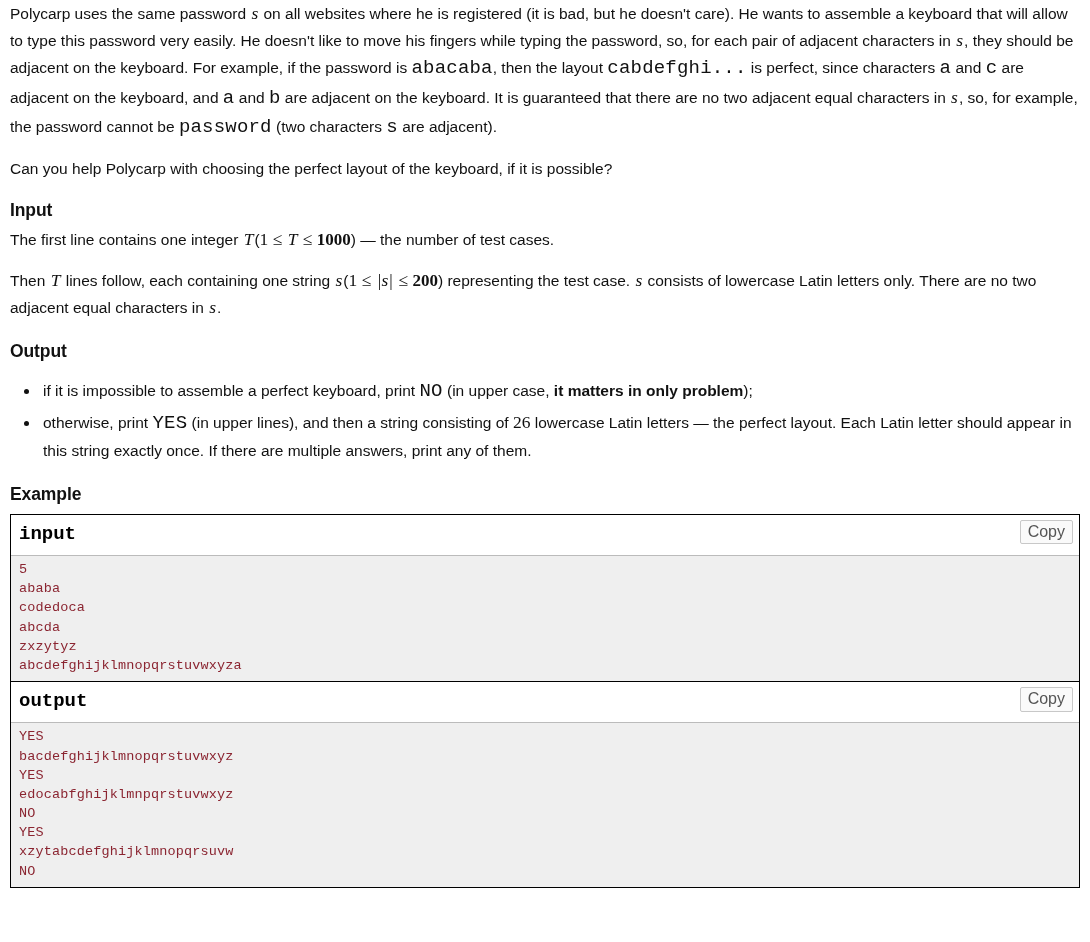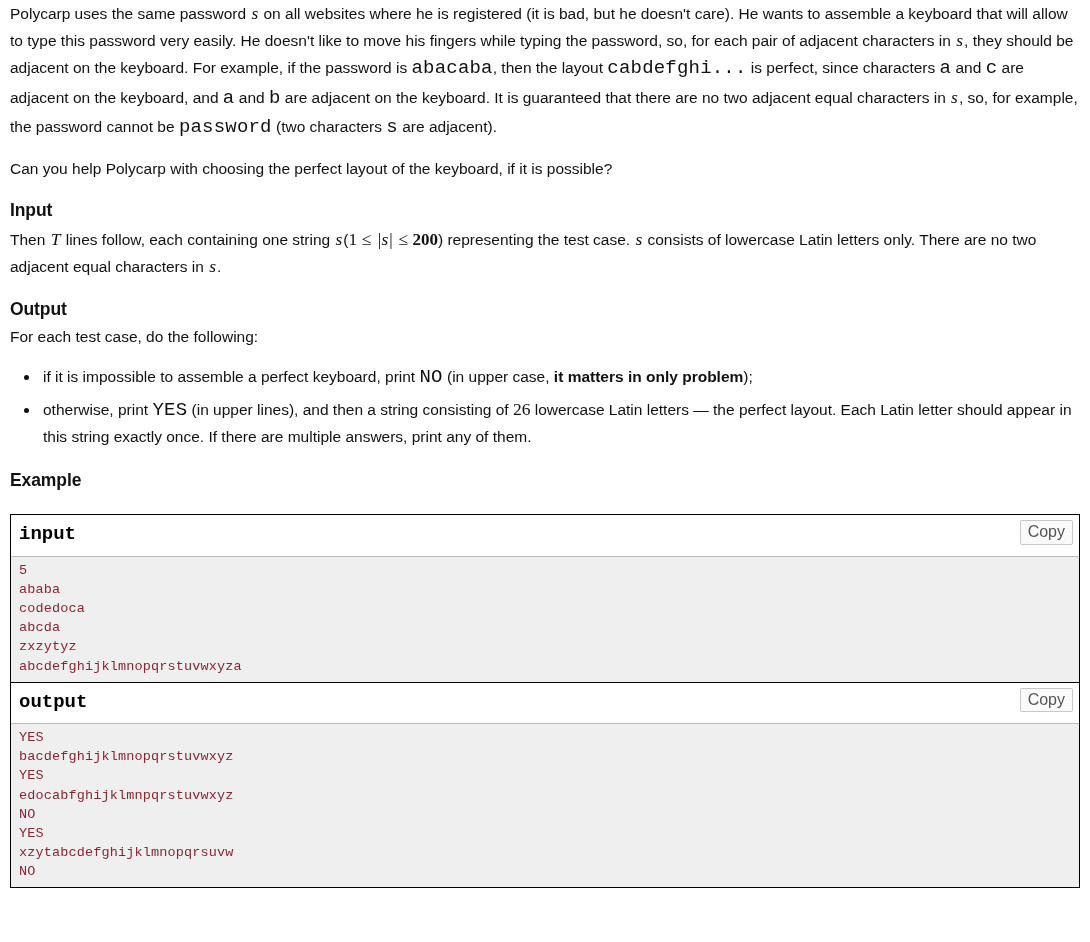--- a/index.html
+++ b/index.html
@@ -28,21 +28,21 @@
     margin-top: 2px;
   }
   .sec-head {
     font-size: 17.5px;
     font-weight: bold;
     margin: 16px 0 2px 0;
     letter-spacing: -0.1px;
   }
   .sec-head.example {
     margin-top: 18px;
-    margin-bottom: 20px;
+    margin-bottom: 6px;
   }
   .tt {
     font-family: "Liberation Mono", "DejaVu Sans Mono", monospace;
     font-size: 19px;
     letter-spacing: 0.2px;
   }
   .mth {
     font-family: "Liberation Serif", "DejaVu Serif", serif;
     font-style: italic;
     font-size: 17.5px;
@@ -138,26 +138,26 @@
     <div class="topcut">y</div>
   </div>
 
 
   <p class="para"><span>Polycarp uses the same password </span><span class="mth">s</span><span> on all websites where he is registered (it is bad, but he doesn't care). He wants to assemble a keyboard that will allow to type this password very easily. He doesn't like to move his fingers while typing the password, so, for each pair of adjacent characters in </span><span class="mth">s</span><span>, they should be adjacent on the keyboard. For example, if the password is </span><span class="tt">abacaba</span><span>, then the layout </span><span class="tt">cabdefghi...</span><span> is perfect, since characters </span><span class="tt">a</span><span> and </span><span class="tt">c</span><span> are adjacent on the keyboard, and </span><span class="tt">a</span><span> and </span><span class="tt">b</span><span> are adjacent on the keyboard. It is guaranteed that there are no two adjacent equal characters in </span><span class="mth">s</span><span>, so, for example, the password cannot be </span><span class="tt">password</span><span> (two characters </span><span class="tt">s</span><span> are adjacent).</span></p>
 
   <p class="para">Can you help Polycarp with choosing the perfect layout of the keyboard, if it is possible?</p>
 
   <div class="sec-head">Input</div>
 
+  <p class="para"><span>The first line contains one integer </span><span class="mth">T</span><span>(</span><span class="mthn">1 ≤ </span><span class="mth">T</span><span class="mthn"> ≤ </span><span class="mthb">1000</span><span>)</span><span> — the number of test cases.</span></p>
 
   <p class="para"><span>Then </span><span class="mth">T</span><span> lines follow, each containing one string </span><span class="mth">s</span><span>(</span><span class="mthn">1 ≤ </span><span class="mth">|s|</span><span class="mthn"> ≤ </span><span class="mthb">200</span><span>)</span><span> representing the test case. </span><span class="mth">s</span><span> consists of lowercase Latin letters only. There are no two adjacent equal characters in </span><span class="mth">s</span><span>.</span></p>
 
   <div class="sec-head">Output</div>
 
-  <p class="para">For each test case, do the following:</p>
 
   <ul class="outlist">
     <li><span>if it is impossible to assemble a perfect keyboard, print </span><span class="tt">NO</span><span> (in upper case, </span><b>it matters in only problem</b><span>);</span></li>
     <li><span>otherwise, print </span><span class="tt">YES</span><span> (in upper lines), and then a string consisting of </span><span class="num26">26</span><span> lowercase Latin letters — the perfect layout. Each Latin letter should appear in this string exactly once. If there are multiple answers, print any of them.</span></li>
   </ul>
 
   <div class="sec-head example">Example</div>
 
   <div class="sample-tests">
 

